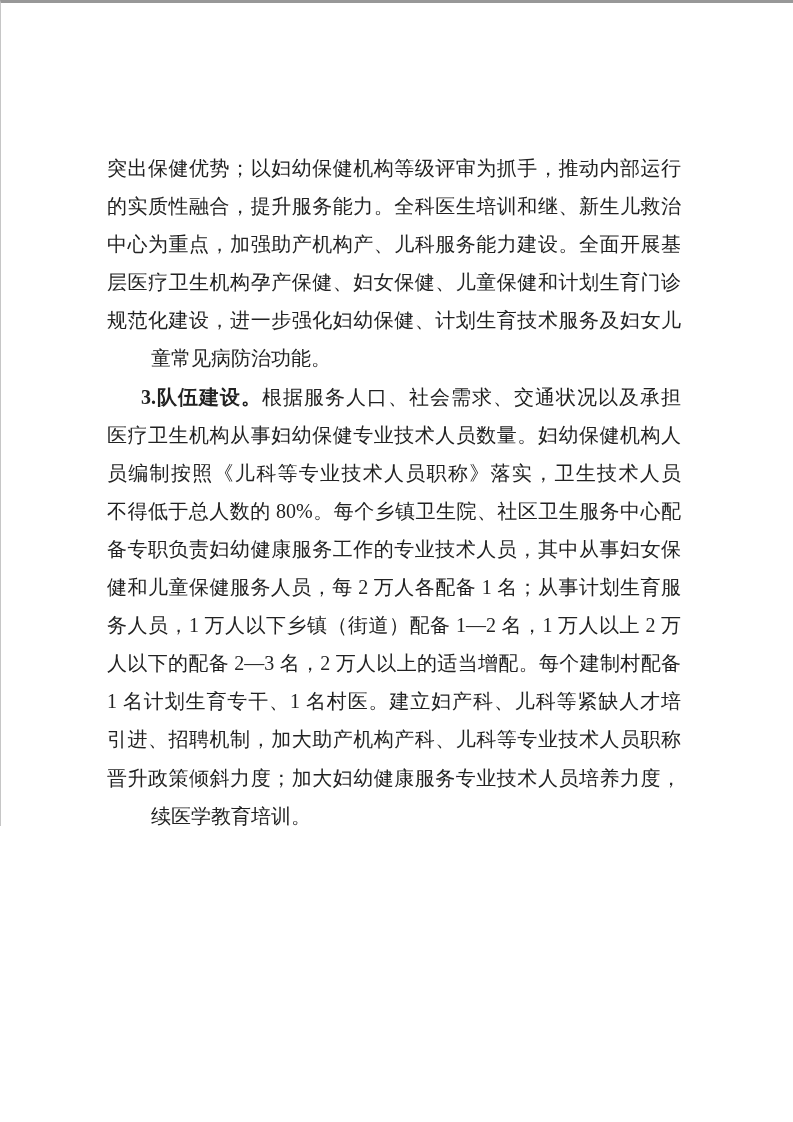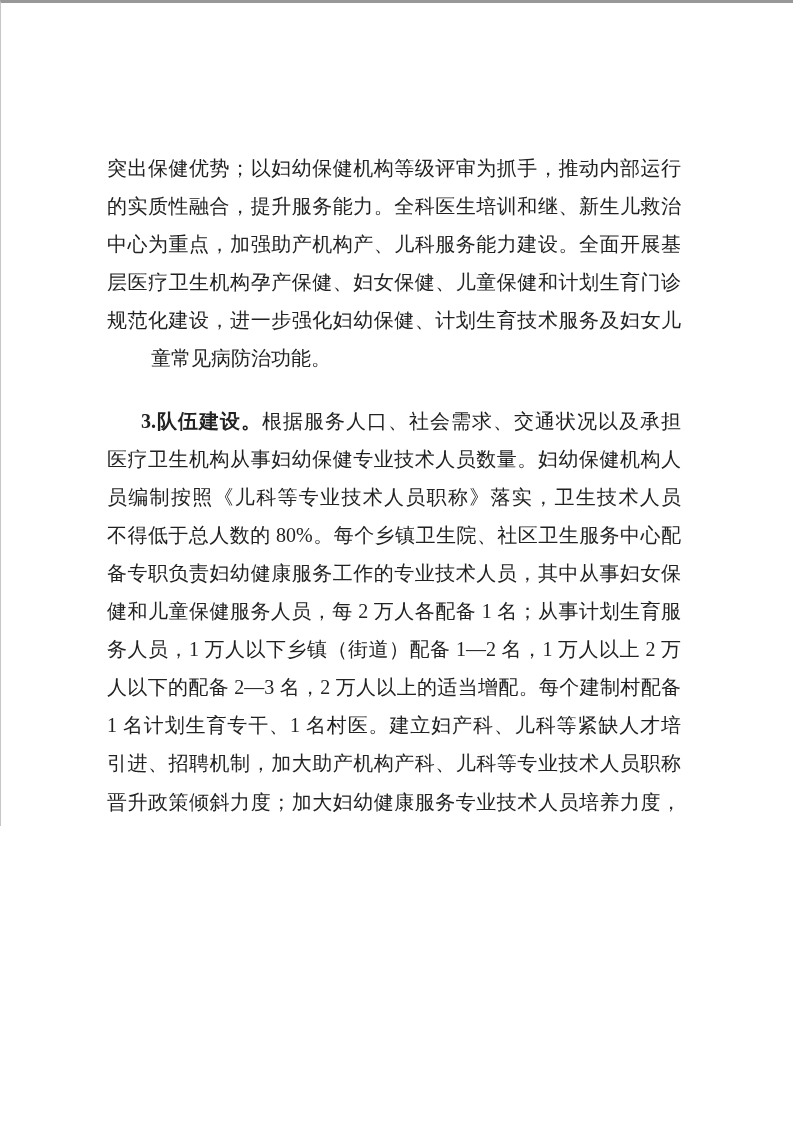--- a/index.html
+++ b/index.html
@@ -33,21 +33,20 @@
     text-align-last: justify;
     overflow: hidden;
   }
   .line.last {
     text-align: left;
     text-align-last: left;
     margin-left: 44px;
   }
   .line.indent {
     text-indent: 34px;
-    margin-top: 24px;
   }
   .lead {
     font-weight: bold;
   }
   .footer {
     position: absolute;
     left: 143px;
     top: 999px;
     font-size: 20px;
     letter-spacing: 2.5px;

